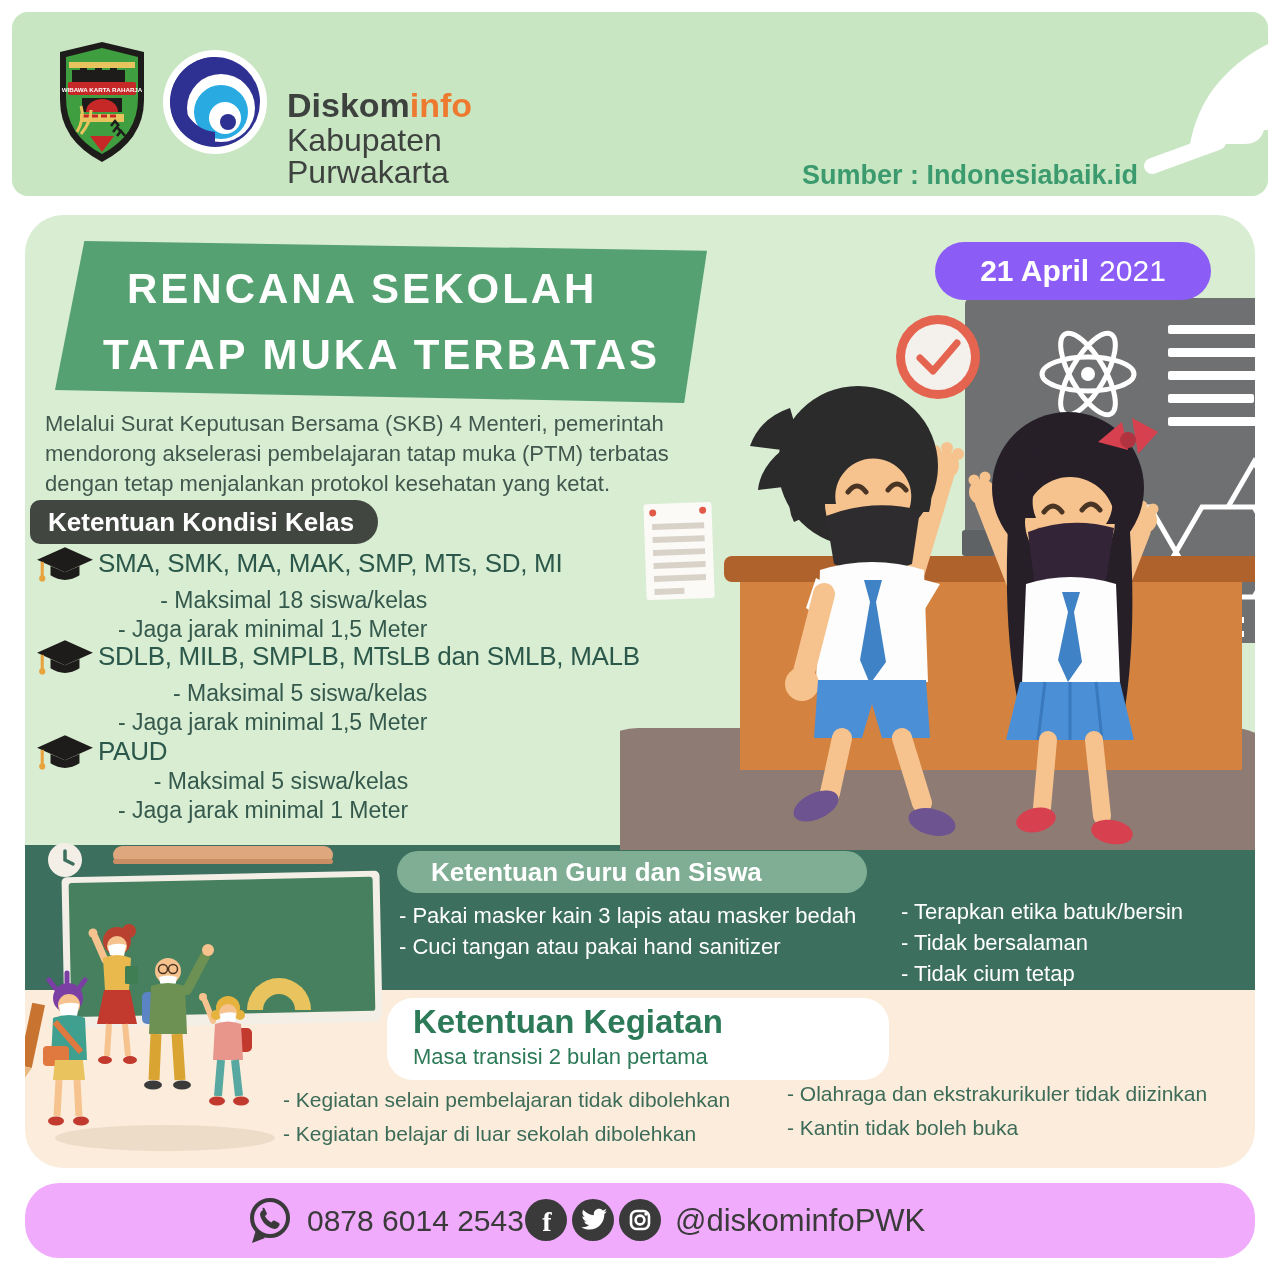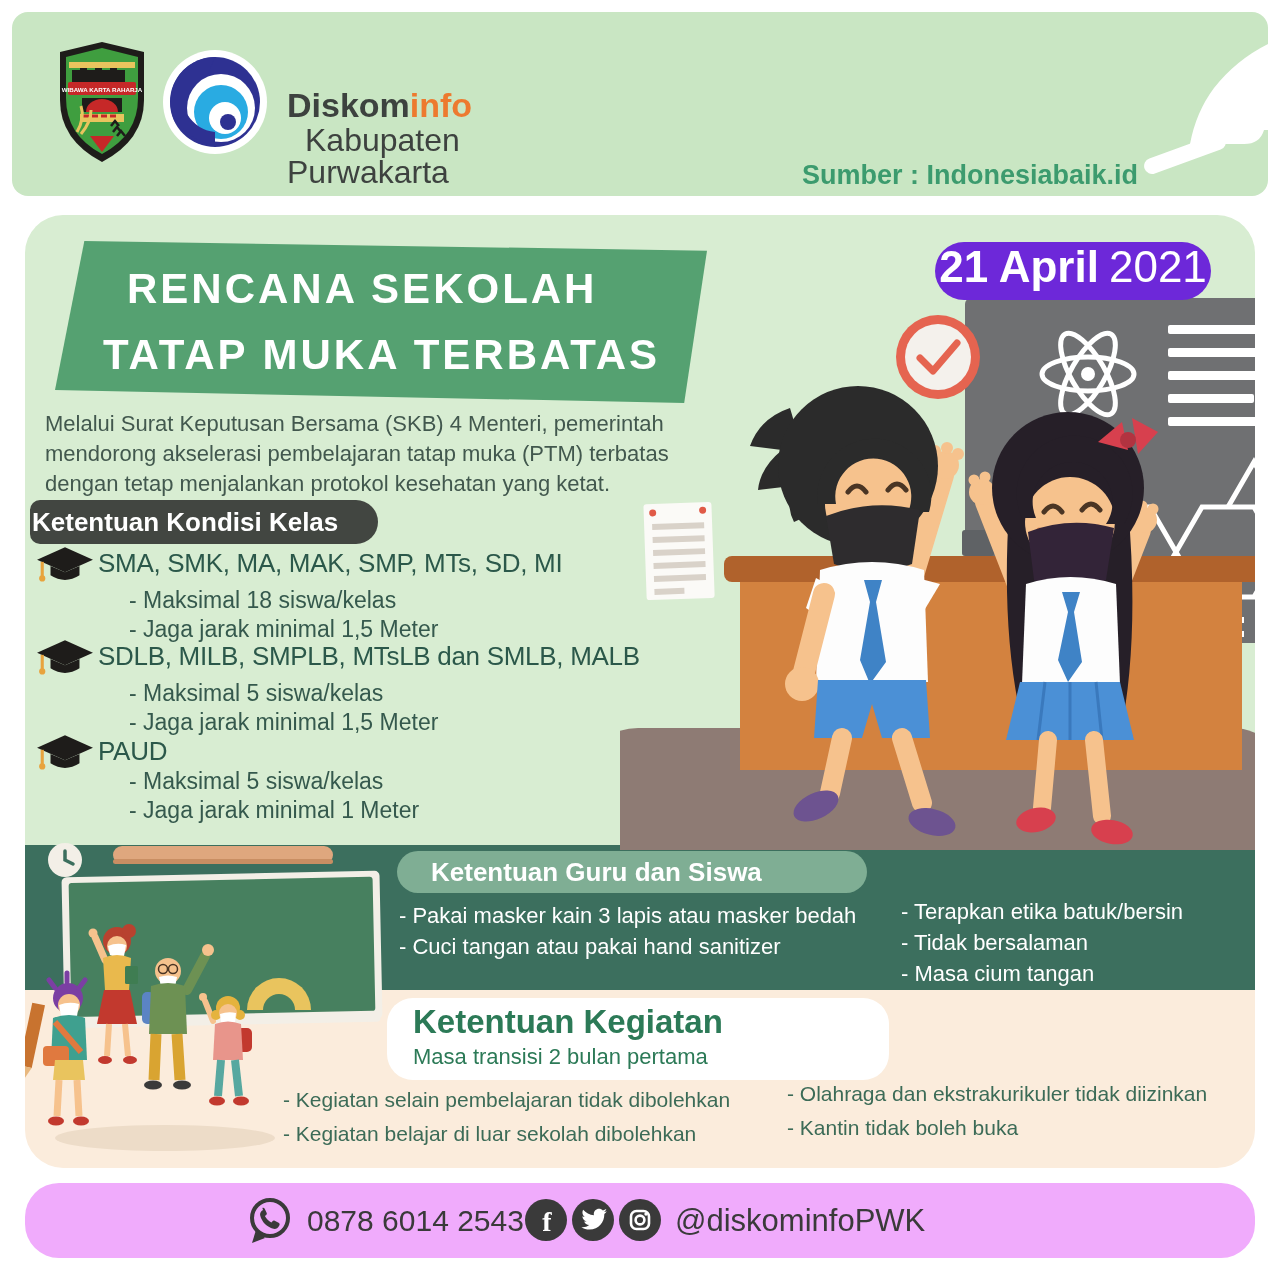--- a/index.html
+++ b/index.html
@@ -4,47 +4,47 @@
 <style>
   html,body{margin:0;padding:0;background:#ffffff;}
   #page{position:relative;width:1280px;height:1280px;background:#ffffff;overflow:hidden;
         font-family:"Liberation Sans", sans-serif;}
   .abs{position:absolute;}
 
   
   #header-card{left:12px;top:12px;width:1256px;height:184px;background:#c9e6c3;border-radius:16px;}
   #org-line1{left:275px;top:74px;font-size:34px;font-weight:bold;color:#3d423f;}
   #org-line1 .accent{color:#ed7a2f;}
-  #org-line2{left:275px;top:110px;font-size:32px;color:#3d423f;margin-left:18px;}
+  #org-line2{left:275px;top:110px;font-size:32px;color:#3d423f;}
   #org-line3{left:275px;top:142px;font-size:32px;color:#3d423f;}
   #source-label{left:790px;top:148px;font-size:27px;font-weight:bold;color:#3c9b6e;}
 
   
   #main-card{left:25px;top:215px;width:1230px;height:953px;border-radius:38px;overflow:hidden;}
   #sec-light{left:0;top:0;width:1230px;height:630px;background:#d8edd2;}
   #sec-dark{left:0;top:630px;width:1230px;height:145px;background:#3c6f5e;}
   #sec-cream{left:0;top:775px;width:1230px;height:178px;background:#fbecdc;}
 
-  #date-badge{left:910px;top:27px;width:276px;height:58px;background:#6d28d9;border-radius:29px;
-              display:flex;align-items:flex-start;justify-content:center;color:#fff;font-size:44px;}
+  #date-badge{left:910px;top:27px;width:276px;height:58px;background:#8b5cf6;border-radius:29px;
+              display:flex;align-items:center;justify-content:center;color:#fff;font-size:30px;}
   #date-badge .dm{font-weight:bold;margin-right:10px;}
 
   #title-banner{left:30px;top:26px;width:652px;height:162px;background:#55a171;
                 clip-path:polygon(4.5% 0%,100% 6%,96.5% 100%,0% 92%);}
   .title-line{position:absolute;left:48px;color:#ffffff;font-weight:bold;font-size:42px;letter-spacing:3px;}
   #title-line1{top:24px;margin-left:24px;}
   #title-line2{top:90px;}
 
   .intro-line{position:absolute;left:20px;width:700px;font-size:22px;color:#42584e;}
 
   #kondisi-badge{left:5px;top:285px;width:348px;height:44px;background:#424641;
                  border-radius:10px 22px 22px 10px;color:#fff;font-weight:bold;font-size:26px;
-                 line-height:44px;padding-left:2px;box-sizing:border-box;}
+                 line-height:44px;padding-left:18px;box-sizing:border-box;}
   .group-title{position:absolute;left:73px;font-size:26px;font-weight:normal;color:#2b584a;letter-spacing:-0.3px;}
-  .group-items{position:absolute;left:104px;font-size:23px;line-height:29px;color:#35594d;}
+  .group-items{position:absolute;left:93px;font-size:23px;line-height:29px;color:#35594d;text-align:right;}
 
   #guru-pill{left:372px;top:636px;width:470px;height:42px;background:#7fae94;border-radius:21px;
              color:#fff;font-weight:bold;font-size:26px;line-height:42px;padding-left:34px;box-sizing:border-box;}
   .band-list{position:absolute;font-size:22px;line-height:31px;color:#ffffff;}
   #band-list-left{left:374px;top:685px;}
   #band-list-right{left:876px;top:681px;}
 
   #kegiatan-box{left:362px;top:783px;width:502px;height:82px;background:#ffffff;border-radius:26px;}
   #kegiatan-heading{left:388px;top:788px;font-size:33px;font-weight:bold;color:#2c7a57;}
   #kegiatan-sub{left:388px;top:829px;font-size:22px;color:#2c7a57;}
@@ -349,21 +349,21 @@
     </svg>
 
     <div id="guru-pill" class="abs">Ketentuan Guru dan Siswa</div>
     <div id="band-list-left" class="band-list">
       <div>- Pakai masker kain 3 lapis atau masker bedah</div>
       <div>- Cuci tangan atau pakai hand sanitizer</div>
     </div>
     <div id="band-list-right" class="band-list">
       <div>- Terapkan etika batuk/bersin</div>
       <div>- Tidak bersalaman</div>
-      <div>- Masa cium tangan</div>
+      <div>- Tidak cium tetap</div>
     </div>
 
     <div id="kegiatan-box" class="abs"></div>
     <div id="kegiatan-heading" class="abs">Ketentuan Kegiatan</div>
     <div id="kegiatan-sub" class="abs">Masa transisi 2 bulan pertama</div>
     <div id="kegiatan-list-left" class="kegiatan-list">
       <div>- Kegiatan selain pembelajaran tidak dibolehkan</div>
       <div>- Kegiatan belajar di luar sekolah dibolehkan</div>
     </div>
     <div id="kegiatan-list-right" class="kegiatan-list">

